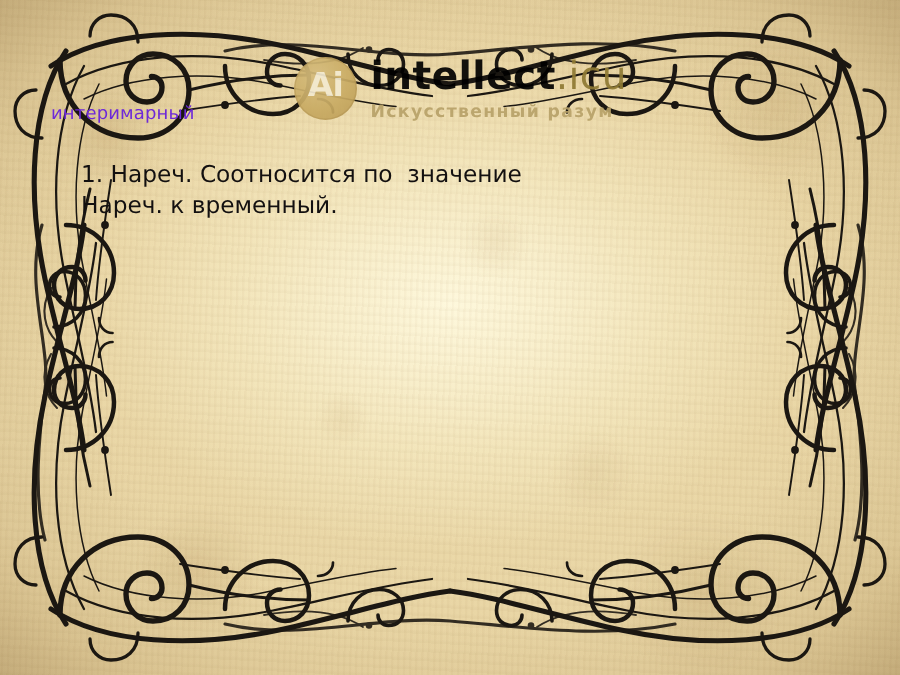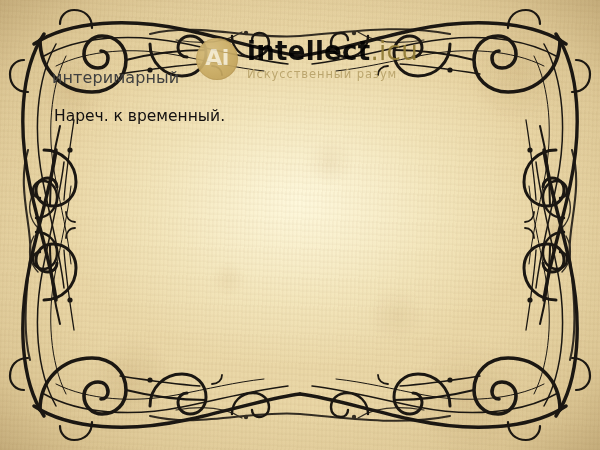--- a/index.html
+++ b/index.html
@@ -120,29 +120,30 @@
     white-space: nowrap;
   }
   .wm-title .t1 { color: #000000; font-weight: 700; }
   .wm-title .t2 { color: #8f7a34; font-weight: 400; }
   .wm-sub {
     margin-top: 5px;
     font-size: 11.5px;
     color: #b8a269;
     letter-spacing: 0.9px;
     white-space: nowrap;
+    font-weight: bold;
   }
 
   
   .headword {
     position: absolute;
-    left: 52px;
+    left: 34px;
     top: 68px;
-    font-size: 16px;
-    color: #404040;
+    font-size: 12px;
+    color: #6d28d9;
     letter-spacing: 0.1px;
     white-space: nowrap;
   }
   .definition {
     position: absolute;
     left: 54px;
     top: 106px;
     width: 430px;
     font-size: 15.5px;
     color: #131010;
@@ -256,16 +257,17 @@
     </div>
     <div class="wm-text">
       <div class="wm-title"><span class="t1">intellect</span><span class="t2">.icu</span></div>
       <div class="wm-sub">Искусственный  разум</div>
     </div>
   </div>
 
   <div class="headword">интеримарный</div>
 
   <div class="definition">
+    <div class="def-line">1. Нареч. Соотносится по  значение</div>
     <div class="def-line center">Нареч. к временный.</div>
   </div>
 
 </div>
 
 </body></html>

